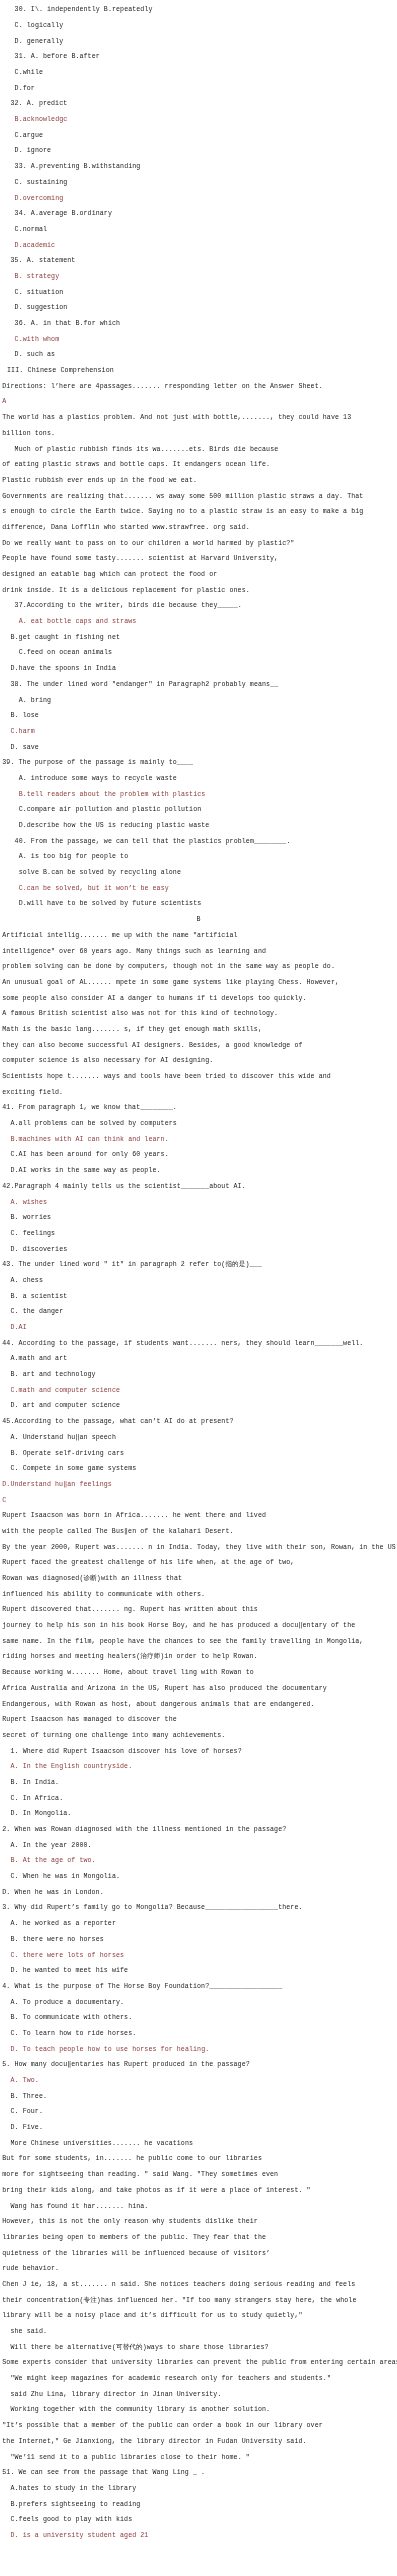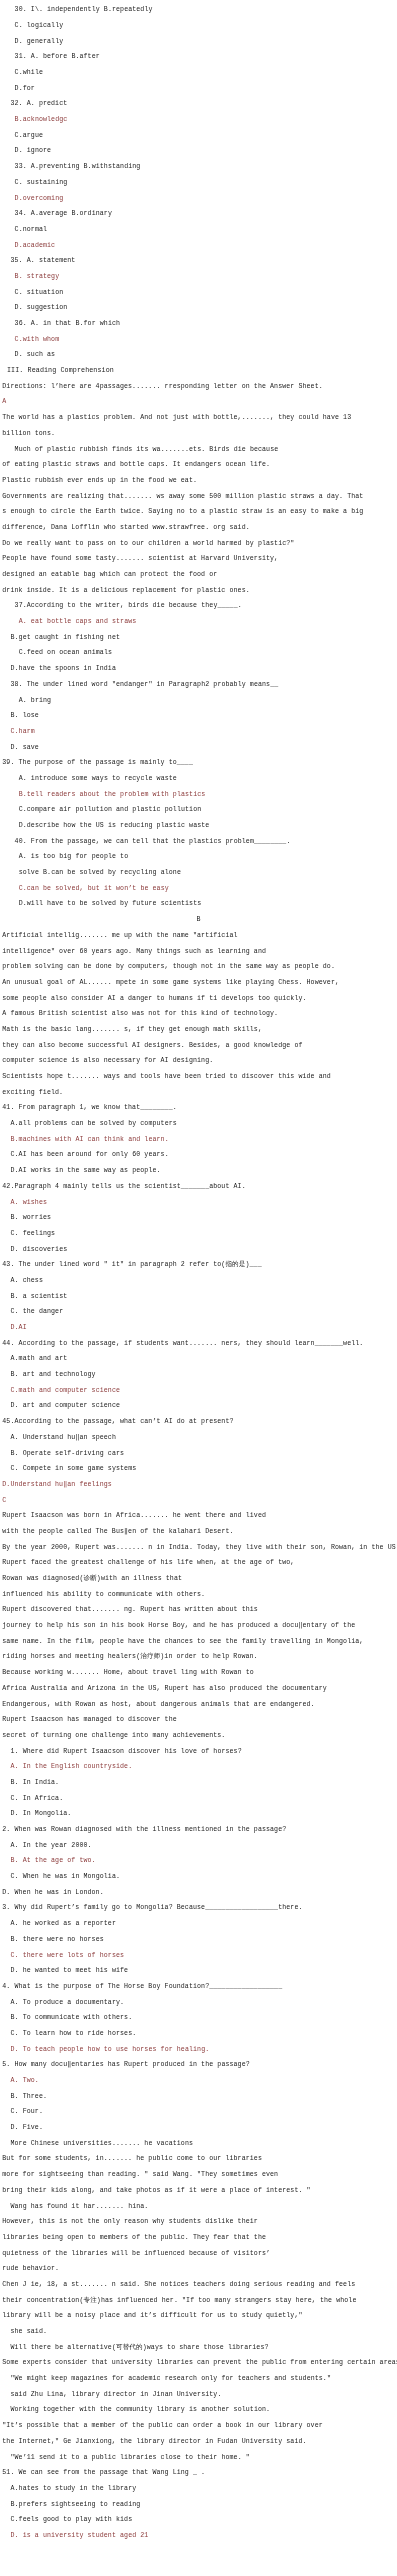--- a/index.html
+++ b/index.html
@@ -68,21 +68,21 @@
       <div class="ln i2 dark">34.  A.average  B.ordinary</div>
       <div class="ln i2 dark">C.normal</div>
       <div class="ln i2 red">D.academic</div>
       <div class="ln i1 dark">35. A. statement</div>
       <div class="ln i2 red">B.  strategy</div>
       <div class="ln i2 dark">C.  situation</div>
       <div class="ln i2 dark">D.  suggestion</div>
       <div class="ln i2 dark">36. A. in that  B.for  which</div>
       <div class="ln i2 red">C.with  whom</div>
       <div class="ln i2 dark">D.  such as</div>
-      <div class="ln i8 dark sec-head">III. Reading  Comprehension</div>
+      <div class="ln i8 dark sec-head">III. Chinese  Comprehension</div>
       <div class="ln i0 dark">Directions: l’here  are  4passages....... rresponding letter on the  Answer  Sheet.</div>
       <div class="ln i0 red">A</div>
       <div class="ln i0 dark">The world has a plastics problem. And not just with bottle,......., they could have 13</div>
       <div class="ln i0 dark">billion tons.</div>
       <div class="ln i2 dark">Much of plastic rubbish finds its wa.......ets. Birds die because</div>
       <div class="ln i0 dark">of eating plastic straws and bottle caps.  It endangers ocean life.</div>
       <div class="ln i0 dark">Plastic rubbish ever ends up in the food we eat.</div>
       <div class="ln i0 dark">Governments are realizing that....... ws away some 500 million plastic straws a day. That</div>
       <div class="ln i0 dark">s enough to circle the Earth twice. Saying no to a plastic straw is an easy to make a big</div>
       <div class="ln i0 dark">difference, Dana Lofflin who started www.strawfree.  org said.</div>

